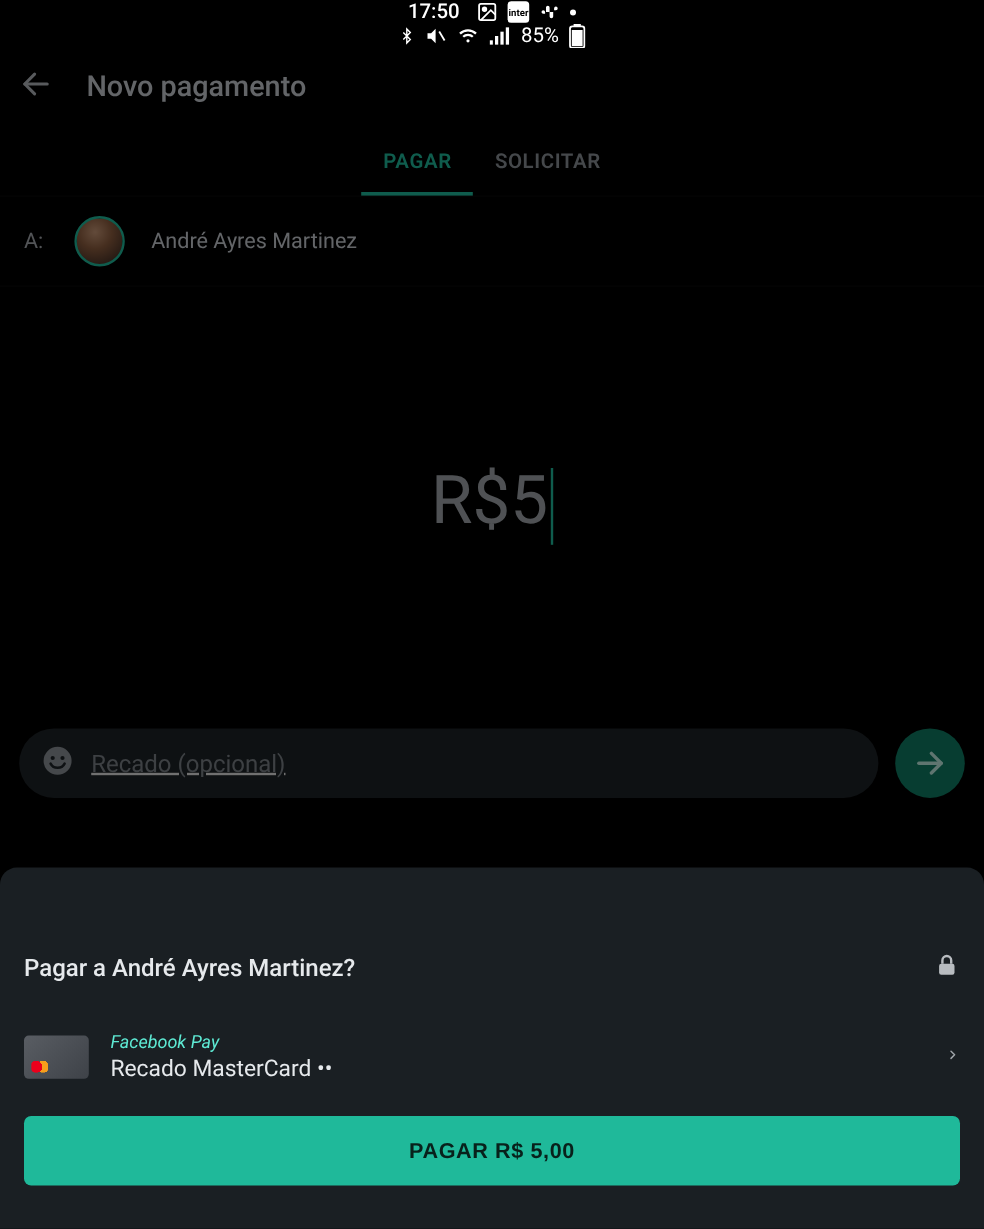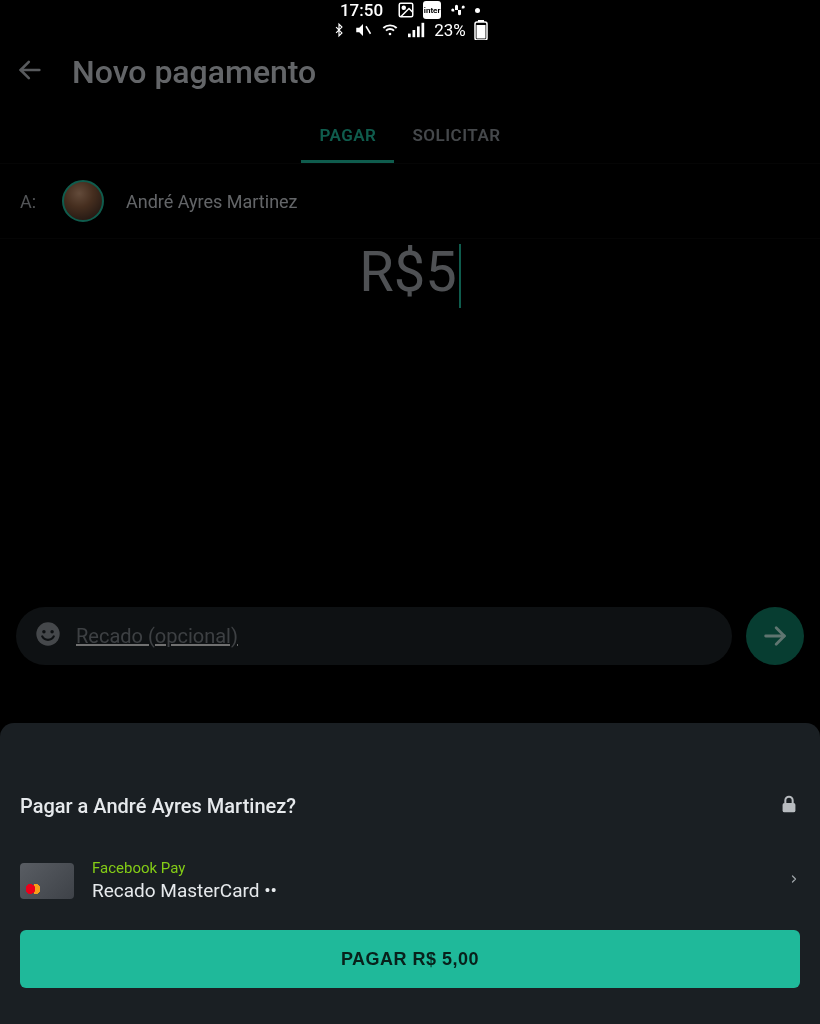--- a/index.html
+++ b/index.html
@@ -44,21 +44,21 @@
   .battery-pct { font-size: 17px; }
   
   .app-header {
     height: 64px;
     display: flex;
     align-items: center;
     padding: 0 16px;
     gap: 28px;
   }
   .back-btn { color: #b0b5ba; }
-  .app-title { font-size: 32px; font-weight: 500; color: #c7cbd0; }
+  .app-title { font-size: 24px; font-weight: 500; color: #c7cbd0; }
   
   .tabs {
     display: flex;
     justify-content: center;
     gap: 20px;
     height: 60px;
     align-items: center;
     border-bottom: 1px solid rgba(255,255,255,0.04);
   }
   .tab {
@@ -89,21 +89,21 @@
   .avatar {
     width: 42px; height: 42px; border-radius: 50%;
     background: radial-gradient(circle at 40% 30%, #c69675 0%, #8b5c3e 40%, #3c2a23 90%);
     border: 2px solid #1fb99a;
   }
   .recipient-name { font-size: 18px; color: #c7cbd0; }
   
   .amount-area {
     height: 360px;
     display: flex;
-    align-items: flex-start;
+    align-items: center;
     justify-content: center;
   }
   .amount-text {
     font-size: 56px;
     color: #9ea3a8;
     font-weight: 400;
     position: relative;
   }
   .amount-cursor {
     display: inline-block;
@@ -175,21 +175,21 @@
   .card-thumb::after {
     content: "";
     position: absolute;
     left: 6px; bottom: 5px;
     width: 14px; height: 10px;
     background: radial-gradient(circle at 30% 50%, #eb001b 0 45%, transparent 46%),
                 radial-gradient(circle at 70% 50%, #f79e1b 0 45%, transparent 46%);
     border-radius: 3px;
   }
   .payment-info { flex: 1; }
-  .payment-provider { font-size: 15px; color: #84cc16; margin-bottom: 2px; }
+  .payment-provider { font-size: 15px; color: #5eead4; margin-bottom: 2px; font-style: italic; }
   .payment-card { font-size: 19px; color: #e6e9ec; }
   .chevron { color: #9ea3a8; }
   .pay-btn {
     width: 100%;
     height: 58px;
     background: #1fb99a;
     color: #08211b;
     font-size: 18px;
     font-weight: 600;
     letter-spacing: 0.5px;
@@ -246,21 +246,21 @@
         </svg>
     </span>
     <span class="status-icon">
       <svg width="18" height="16" viewBox="0 0 20 16" fill="#fff">
           <rect x="0" y="12" width="3" height="4"></rect>
           <rect x="5" y="8" width="3" height="8"></rect>
           <rect x="10" y="4" width="3" height="12"></rect>
           <rect x="15" y="0" width="3" height="16"></rect>
         </svg>
     </span>
-    <span class="battery-pct">23%</span>
+    <span class="battery-pct">85%</span>
     <span class="status-icon">
       <svg width="14" height="20" viewBox="0 0 14 20" fill="#fff">
           <rect x="4" y="0" width="6" height="2"></rect>
           <rect x="1" y="2" width="12" height="18" rx="2" fill="none" stroke="#fff" stroke-width="1.5"></rect>
           <rect x="2.5" y="5" width="9" height="13.5" fill="#fff"></rect>
         </svg>
     </span>
   </div>
 </div>
 

